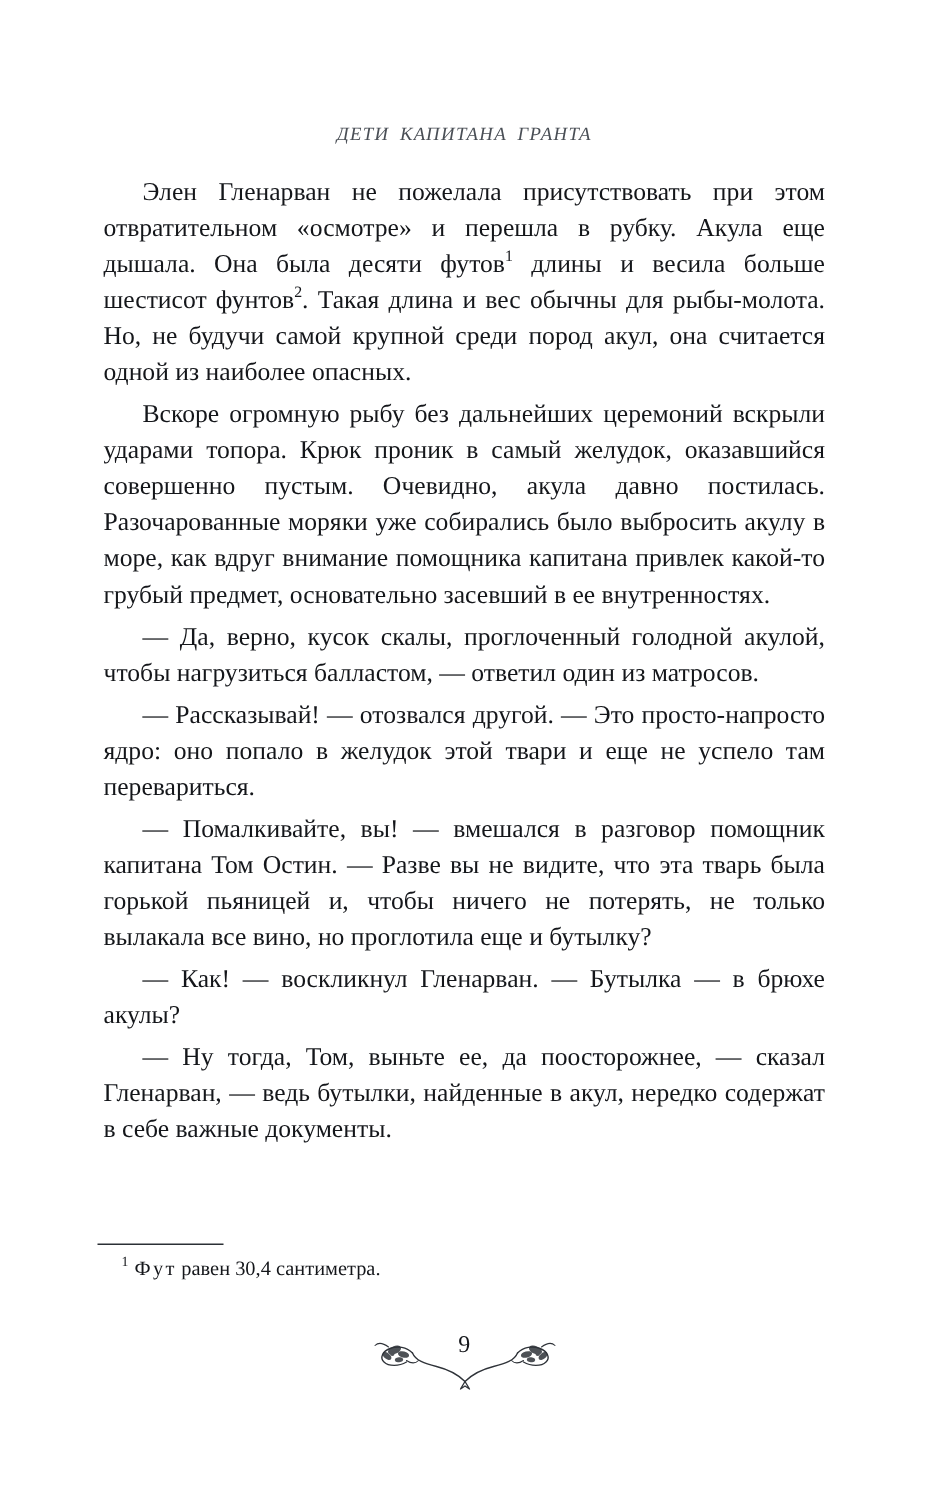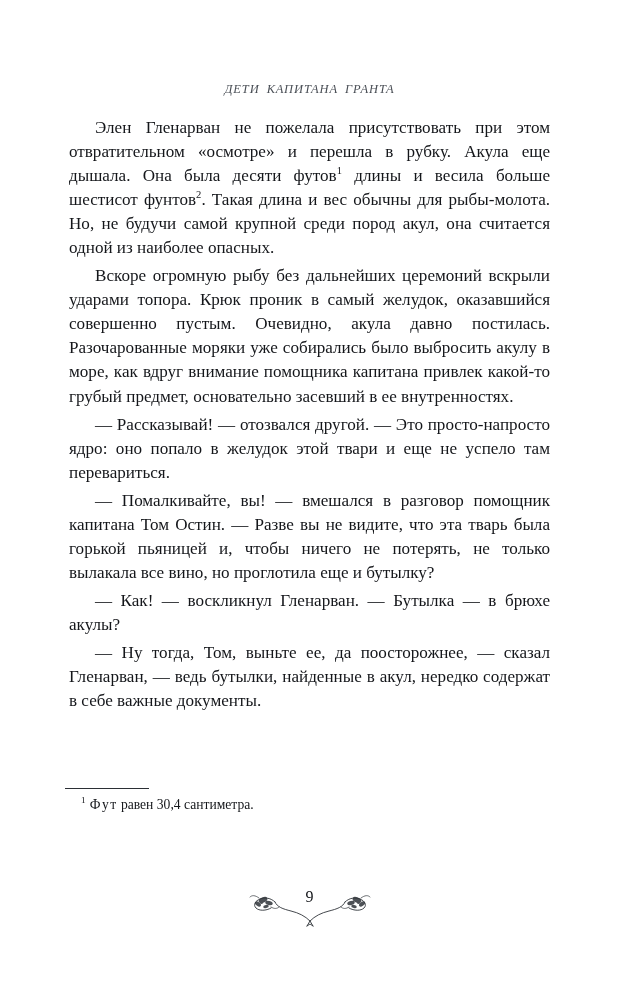--- a/index.html
+++ b/index.html
@@ -60,21 +60,21 @@
   sup.fn-ref {
     font-size: 0.62em;
     vertical-align: super;
     line-height: 0;
   }
 
   
   .footnotes {
     position: absolute;
     left: 65px;
-    top: 788px;
+    top: 829px;
     width: 489px;
   }
   .footnote-rule {
     width: 84px;
     height: 0;
     border-top: 1.1px solid #2b2f35;
     margin: 0 0 7px 0;
   }
   .footnote {
     margin: 0 0 1px 0;
@@ -125,20 +125,21 @@
 </head>
 <body>
 
 <div class="page">
 
   <div class="running-head">ДЕТИ КАПИТАНА ГРАНТА</div>
 
   <div class="text-column">
       <p class="para">Элен Гленарван не пожелала присутствовать при этом отвратительном «осмотре» и перешла в рубку. Акула еще дышала. Она была десяти футов<sup class="fn-ref">1</sup> длины и весила больше шестисот фунтов<sup class="fn-ref">2</sup>. Такая длина и вес обычны для рыбы-молота. Но, не будучи самой крупной среди пород акул, она считается одной из наиболее опасных.</p>
       <p class="para">Вскоре огромную рыбу без дальнейших церемоний вскрыли ударами топора. Крюк проник в самый желудок, оказавшийся совершенно пустым. Очевидно, акула давно постилась. Разочарованные моряки уже собирались было выбросить акулу в море, как вдруг внимание помощника капитана привлек какой-то грубый предмет, основательно засевший в ее внутренностях.</p>
+      <p class="para">— Да, верно, кусок скалы, проглоченный голодной акулой, чтобы нагрузиться балластом, — ответил один из матросов.</p>
       <p class="para">— Рассказывай! — отозвался другой. — Это просто-напросто ядро: оно попало в желудок этой твари и еще не успело там перевариться.</p>
       <p class="para">— Помалкивайте, вы! — вмешался в разговор помощник капитана Том Остин. — Разве вы не видите, что эта тварь была горькой пьяницей и, чтобы ничего не потерять, не только вылакала все вино, но проглотила еще и бутылку?</p>
       <p class="para">— Как! — воскликнул Гленарван. — Бутылка — в брюхе акулы?</p>
       <p class="para">— Ну тогда, Том, выньте ее, да поосторожнее, — сказал Гленарван, — ведь бутылки, найденные в акул, нередко содержат в себе важные документы.</p>
     </div>
 
   <div class="footnotes">
     <div class="footnote-rule"></div>
     <div class="footnote-list">
         <div class="footnote"><span class="fn-num">1</span><span class="fn-term">Фут</span><span>равен 30,4 сантиметра.</span></div>

